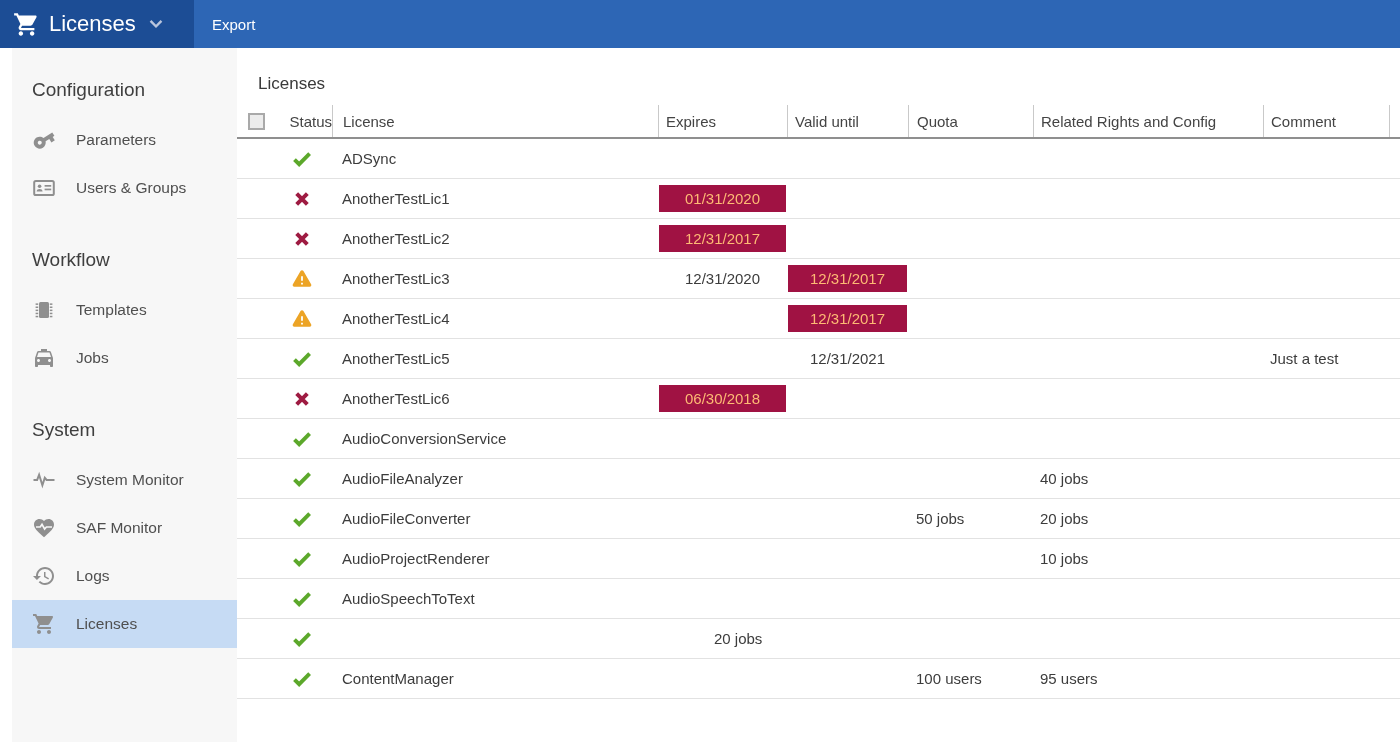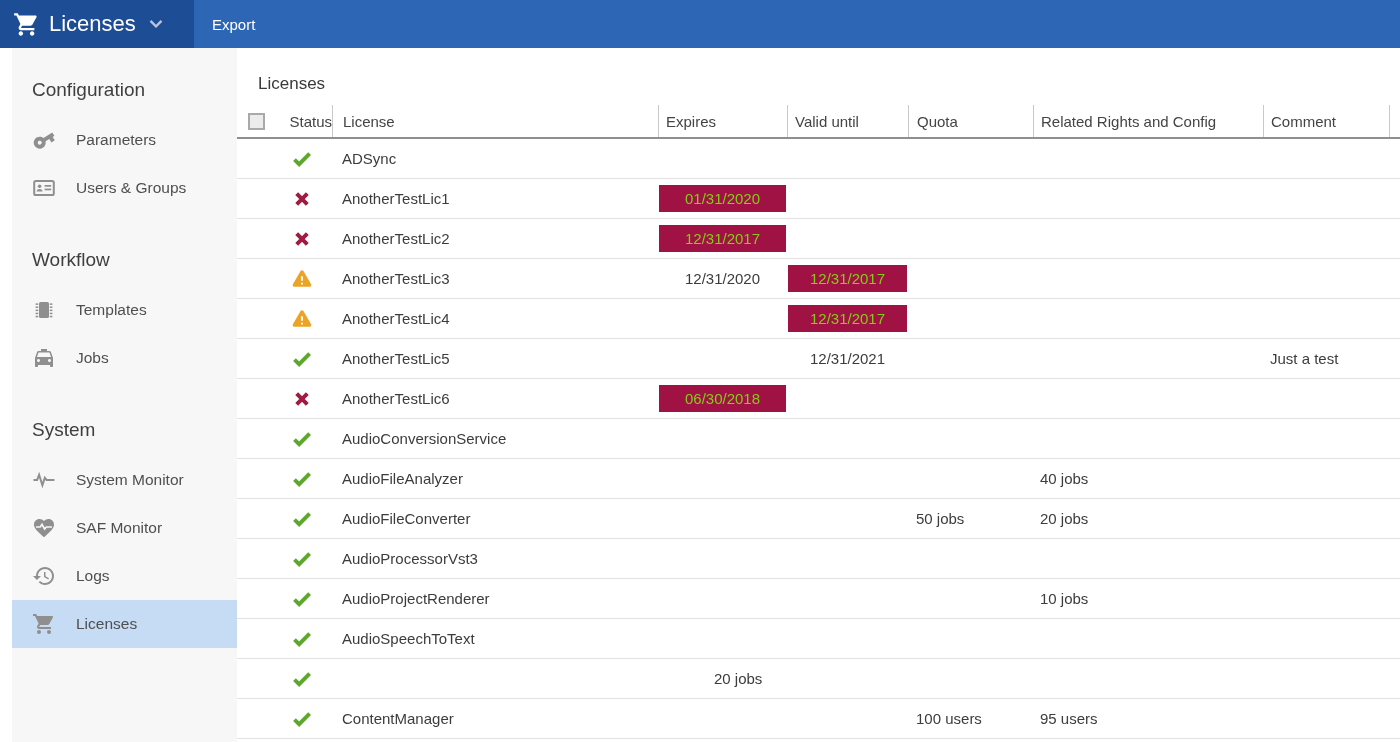--- a/index.html
+++ b/index.html
@@ -66,21 +66,21 @@
   .cell.col-status{justify-content:center;}
   .cell.col-license{padding-left:10px;}
   .cell.col-expires,.cell.col-valid{justify-content:center;padding:0 1px;}
   .cell.col-quota{padding-left:8px;}
   .cell.col-related{padding-left:7px;}
   .cell.col-comment{padding-left:7px;}
   .status-ic{width:22px;height:22px;}
   .status-ic.ok{color:var(--ok);}
   .status-ic.error{color:var(--err);}
   .status-ic.warning{color:var(--warn);}
-  .badge{display:block;width:100%;height:27px;line-height:27px;text-align:center;background:var(--badge);color:#84cc16;font-size:15px;}
+  .badge{display:block;width:100%;height:27px;line-height:27px;text-align:center;background:var(--badge);color:#fdba74;font-size:15px;}
 </style>
 </head>
 <body>
 
 <div class="topbar">
   <div class="topbar-brand">
     <span class="cart">
       <svg viewBox="0 0 24 24" width="27" height="27">
           <path fill="currentColor" d="M7 18c-1.1 0-1.99.9-1.99 2S5.9 22 7 22s2-.9 2-2-.9-2-2-2zM1 2v2h2l3.6 7.59-1.35 2.45c-.16.28-.25.61-.25.96 0 1.1.9 2 2 2h12v-2H7.42c-.14 0-.25-.11-.25-.25l.03-.12.9-1.63h7.45c.75 0 1.41-.41 1.75-1.03l3.58-6.49c.08-.14.12-.31.12-.49 0-.55-.45-1-1-1H5.21l-.94-2H1zm16 16c-1.1 0-1.99.9-1.99 2s.89 2 1.99 2 2-.9 2-2-.9-2-2-2z"></path>
         </svg>
@@ -347,34 +347,20 @@
         <div class="cell col-related">20 jobs</div>
         <div class="cell col-comment"></div>
       </div>
       <div class="row">
         <div class="cell col-check"></div>
         <div class="cell col-status">
           <span class="status-ic ok"><svg viewBox="0 0 24 24" width="22" height="22">
               <path fill="none" stroke="currentColor" stroke-width="4.2" d="M3.8 12.6l5.1 5.1L20.3 6.2"></path>
             </svg></span>
         </div>
-        <div class="cell col-license">AudioProcessorVst3</div>
-        <div class="cell col-expires"></div>
-        <div class="cell col-valid"></div>
-        <div class="cell col-quota"></div>
-        <div class="cell col-related"></div>
-        <div class="cell col-comment"></div>
-      </div>
-      <div class="row">
-        <div class="cell col-check"></div>
-        <div class="cell col-status">
-          <span class="status-ic ok"><svg viewBox="0 0 24 24" width="22" height="22">
-              <path fill="none" stroke="currentColor" stroke-width="4.2" d="M3.8 12.6l5.1 5.1L20.3 6.2"></path>
-            </svg></span>
-        </div>
         <div class="cell col-license">AudioProjectRenderer</div>
         <div class="cell col-expires"></div>
         <div class="cell col-valid"></div>
         <div class="cell col-quota"></div>
         <div class="cell col-related">10 jobs</div>
         <div class="cell col-comment"></div>
       </div>
       <div class="row">
         <div class="cell col-check"></div>
         <div class="cell col-status">

